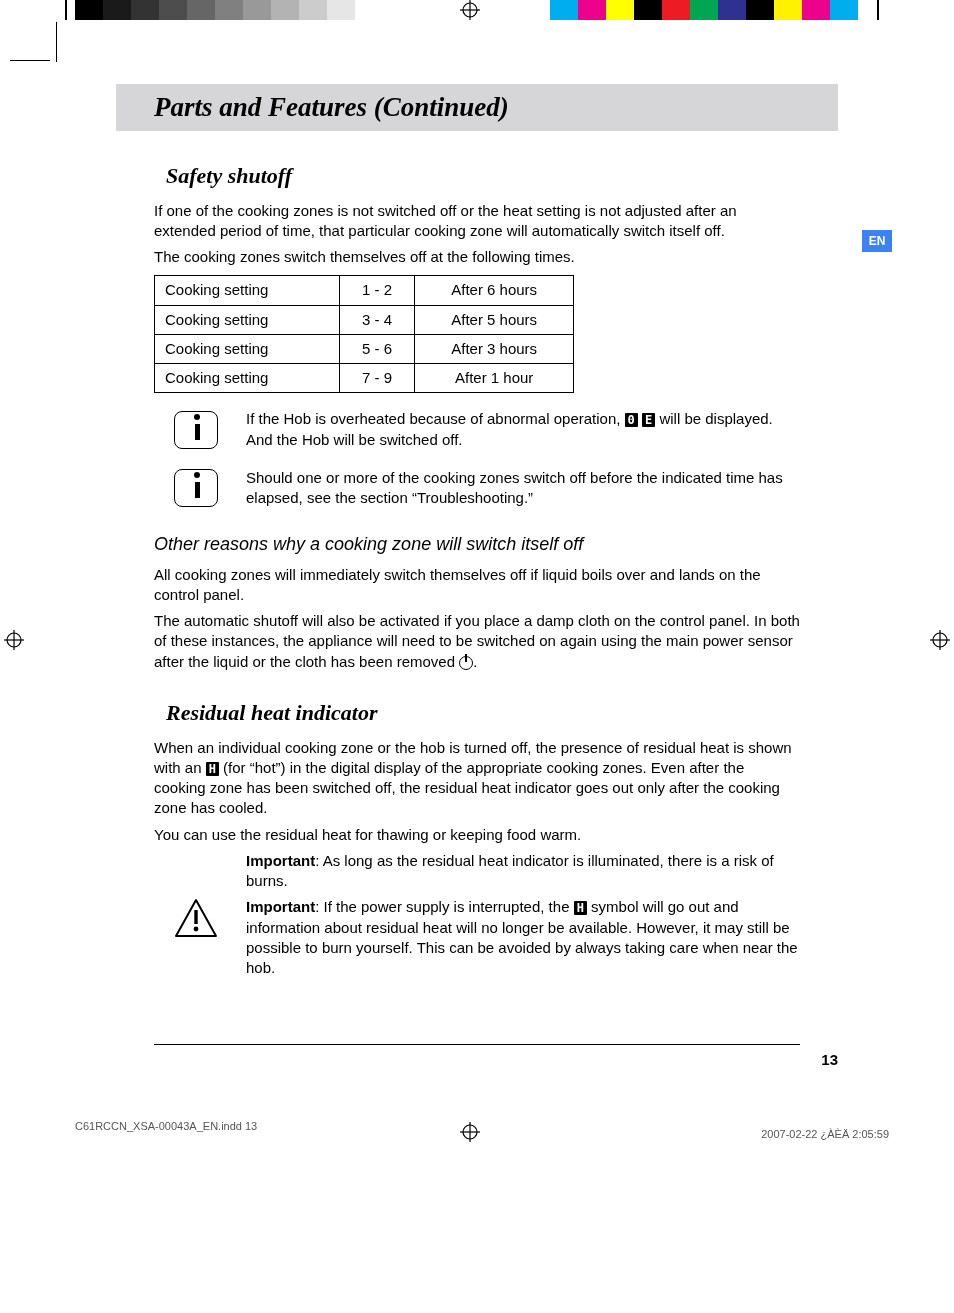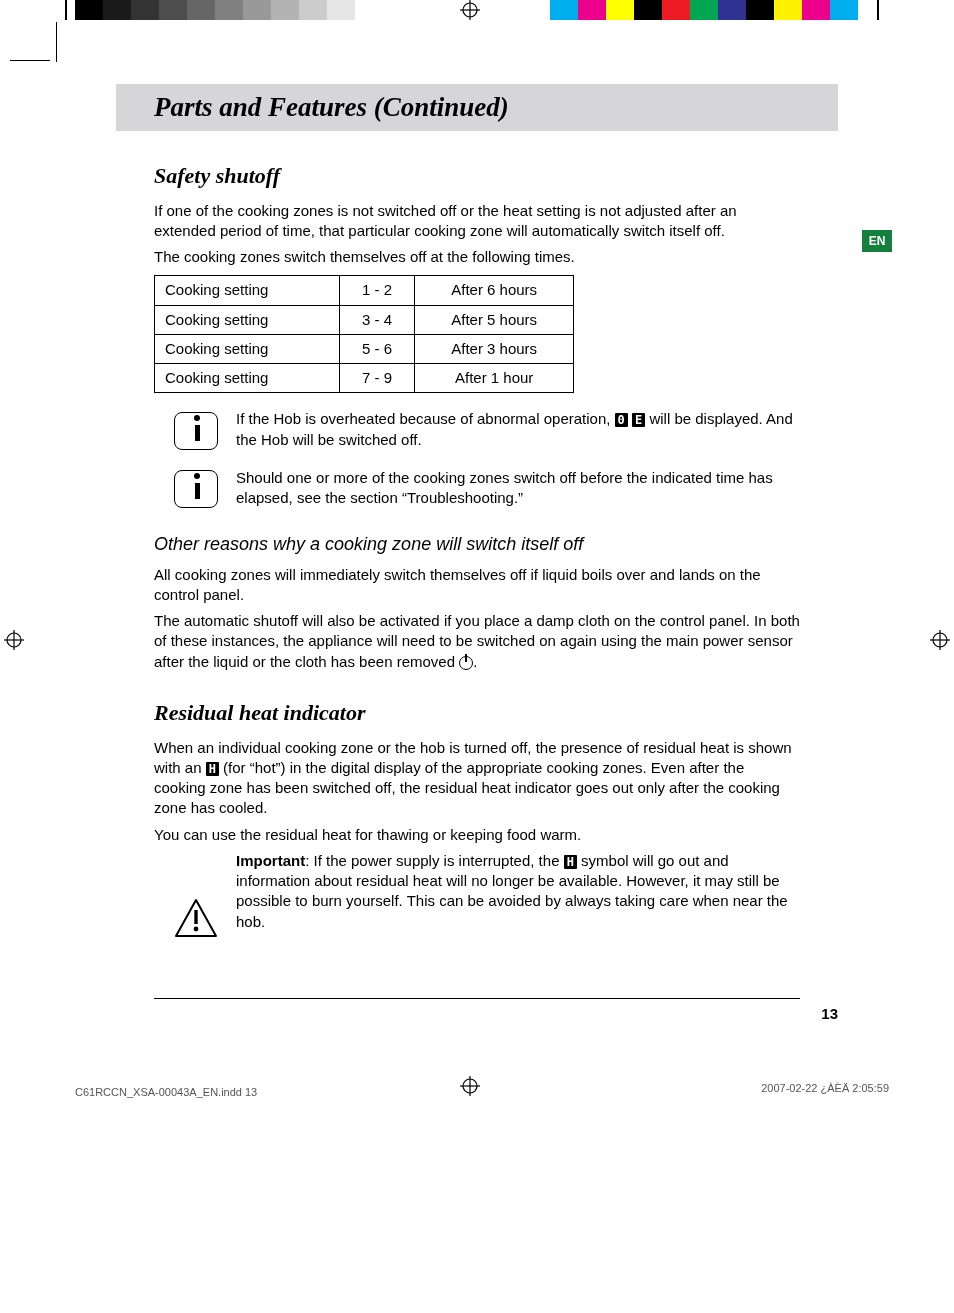--- a/index.html
+++ b/index.html
@@ -32,32 +32,32 @@
   .title-bar {
     background: #d6d6d8;
     padding: 8px 0 8px 38px;
     font-family: "Times New Roman", Times, serif;
     font-style: italic;
     font-weight: bold;
     font-size: 27px;
   }
   .lang-tab {
     position:absolute; right:62px; top:196px;
-    background:#15803d; color:#fff;
+    background:#3b82f6; color:#fff;
     font-size:12px; font-weight:bold;
     width:30px; height:22px;
     display:flex; align-items:center; justify-content:center;
   }
   .body { padding: 30px 38px 0 38px; font-size:15px; line-height:1.35; }
   h2.sub {
     font-family: "Times New Roman", Times, serif;
     font-style: italic;
     font-weight: bold;
     font-size:22px;
-    margin: 0 0 10px 0;
+    margin: 0 0 10px 12px;
   }
   h3.subsub {
     font-family: Liberation Sans, sans-serif;
     font-style: italic;
     font-weight: normal;
     font-size:18px;
     margin: 24px 0 8px 0;
   }
   p { margin: 0 0 6px 0; }
   .seg7 {
@@ -69,34 +69,34 @@
   .power-sym {
     display:inline-flex; width:14px; height:14px; border:1.4px solid #000;
     border-radius:50%; position:relative; vertical-align:middle;
   }
   .power-sym::after { content:""; position:absolute; left:5px; top:-3px; width:1.4px; height:8px; background:#000; }
 
   table.shutoff { border-collapse: collapse; margin: 8px 0 16px 0; width: 420px; }
   table.shutoff td { border:1px solid #000; padding:4px 10px; font-size:15px; }
   table.shutoff td:nth-child(2), table.shutoff td:nth-child(3){ text-align:center; }
 
-  .note { display:flex; gap:18px; margin: 6px 0 18px 0; align-items:flex-end;padding-left:20px; }
+  .note { display:flex; gap:28px; margin: 6px 0 18px 0; align-items:center;padding-left:20px; }
   .icon-box { width:44px; height:38px; border:1.6px solid #000; border-radius:8px; flex:0 0 auto; display:flex; align-items:center; justify-content:center; }
   .info-dot { width:6px; height:6px; background:#000; border-radius:50%; position:absolute; top:3px; left:19px; }
   .info-bar { width:5px; height:16px; background:#000; position:absolute; top:13px; left:19.5px; }
   .note-text { flex:1; }
 
   .warn-icon { width:44px; height:40px; flex:0 0 auto; }
   .warn-icon svg { width:44px; height:40px; }
 
   .hr { border-top:1px solid #000; margin: 60px 38px 6px 38px; }
   .pagenum { text-align:right; font-weight:bold; font-size:15px; padding-bottom:40px; }
 
   .footer { position:relative; height:40px; font-size:11px; color:#555; }
-  .footer .fname { position:absolute; left:75px; bottom:4px; }
+  .footer .fname { position:absolute; left:75px; bottom:16px; }
   .footer .fdate { position:absolute; right:65px; bottom:8px; }
   .reg-bottom { position:absolute; left:460px; bottom:6px; }
   .reg-left { position:absolute; left:4px; top:630px; }
   .reg-right { position:absolute; right:4px; top:630px; }
 </style>
 </head>
 <body>
 
 <div class="prepress-bar">
   <div class="vbar-left"></div>
@@ -229,20 +229,21 @@
 
       <div class="note">
         <div class="warn-icon">
           <svg viewBox="0 0 44 40">
               <polygon points="22,2 42,38 2,38" fill="none" stroke="#000" stroke-width="2" stroke-linejoin="round"></polygon>
               <rect x="20.3" y="12" width="3.4" height="14" fill="#000"></rect>
               <circle cx="22" cy="31" r="2.4" fill="#000"></circle>
             </svg>
         </div>
         <div class="note-text">
+          <p><b>Important</b><span>: As long as the residual heat indicator is illuminated, there is a risk of burns.</span></p>
           <p><b>Important</b><span>: If the power supply is interrupted, the </span><span class="seg7">H</span><span> symbol will go out and information about residual heat will no longer be available. However, it may still be possible to burn yourself. This can be avoided by always taking care when near the hob.</span></p>
         </div>
       </div>
     </div>
 
     <div class="hr"></div>
     <div class="pagenum">13</div>
   </div>
 </div>
 

